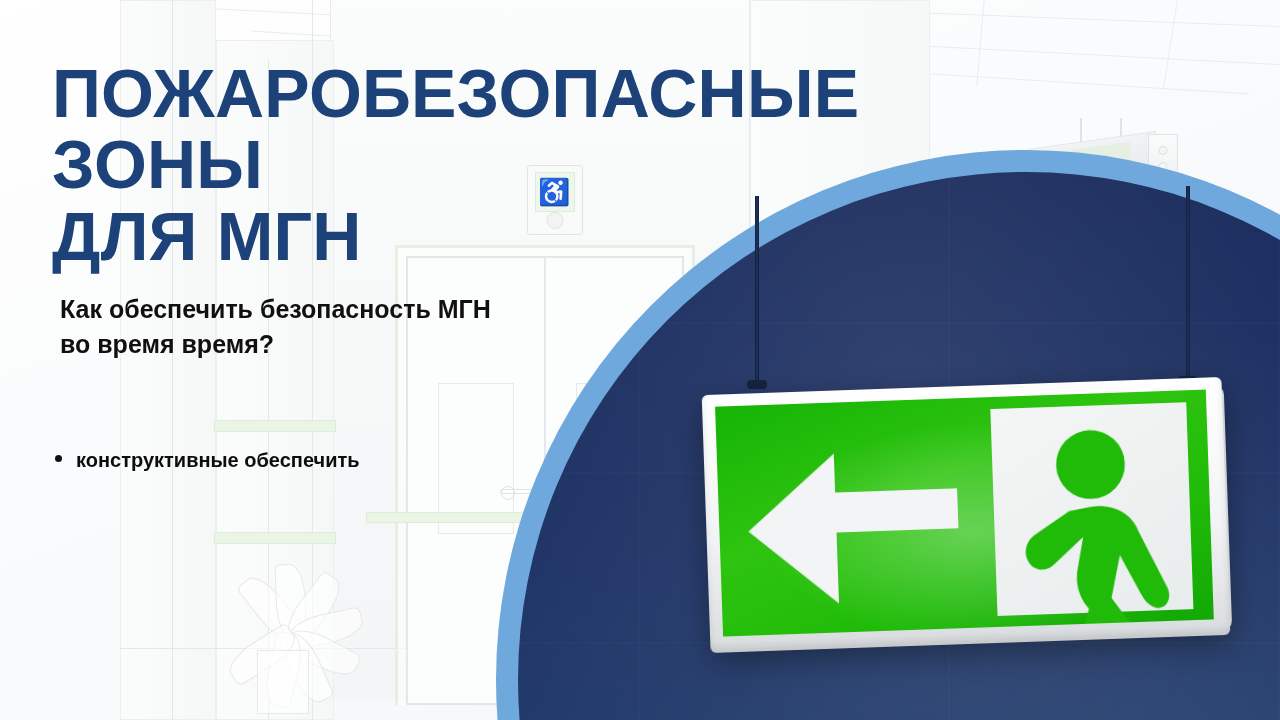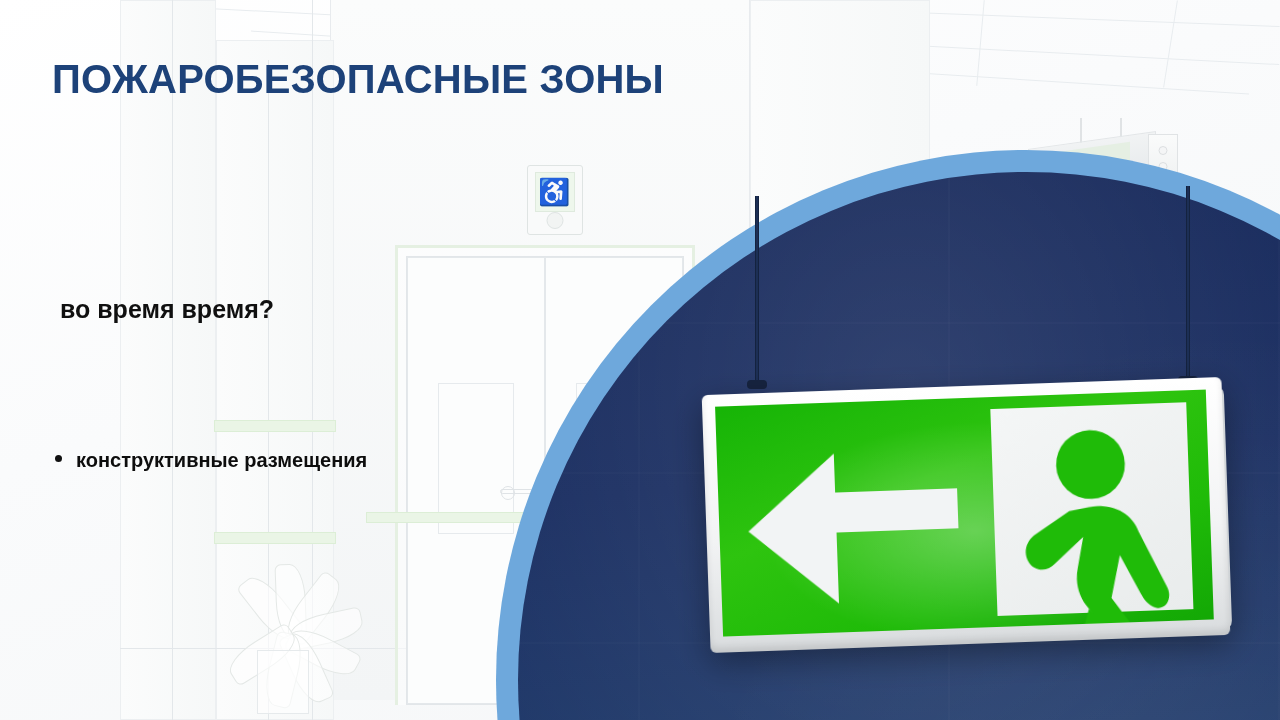--- a/index.html
+++ b/index.html
@@ -177,21 +177,21 @@
   
   .manbox {
     position:absolute; right:4%; top:5%; width:40%; height:90%;
     background:linear-gradient(150deg,#f4f6f6,#e9ecec);
   }
   .man { position:absolute; inset:0; }
 
   
   .title {
     position:absolute; left:52px; top:58px; width:1010px;
-    color:#1d4279; font-size:40px; line-height:1.05;
+    color:#1d4279; font-size:68px; line-height:1.05;
     font-weight:bold; letter-spacing:.2px;
     text-transform:uppercase;
   }
   .subtitle {
     position:absolute; left:60px; top:292px; width:620px;
     color:#101010; font-size:25px; line-height:1.38; font-weight:bold;
   }
   .bullets { position:absolute; left:52px; top:448px; width:520px; }
   .bullet {
     position:relative; padding-left:24px; margin-bottom:50px;
@@ -325,26 +325,28 @@
                    L74 142 Z" fill="#1fbb08"></path>
           <path d="M46 196 L22 214 C15 219 15 228 22 230 L60 230
                    C66 230 68 224 64 220 L48 206 Z" fill="#1fbb08"></path>
         </svg>
       </div>
     </div>
   </div>
 
   <div class="title">
     <div>ПОЖАРОБЕЗОПАСНЫЕ ЗОНЫ</div>
+    <div>ДЛЯ МГН</div>
   </div>
 
   <div class="subtitle">
+    <div>Как обеспечить безопасность МГН</div>
     <div>во время время?</div>
   </div>
 
   <div class="bullets">
     <div class="bullet">
       <span class="dot"></span>
-      <span>конструктивные размещения</span>
+      <span>конструктивные обеспечить</span>
     </div>
   </div>
 
 </div>
 
 </body></html>

